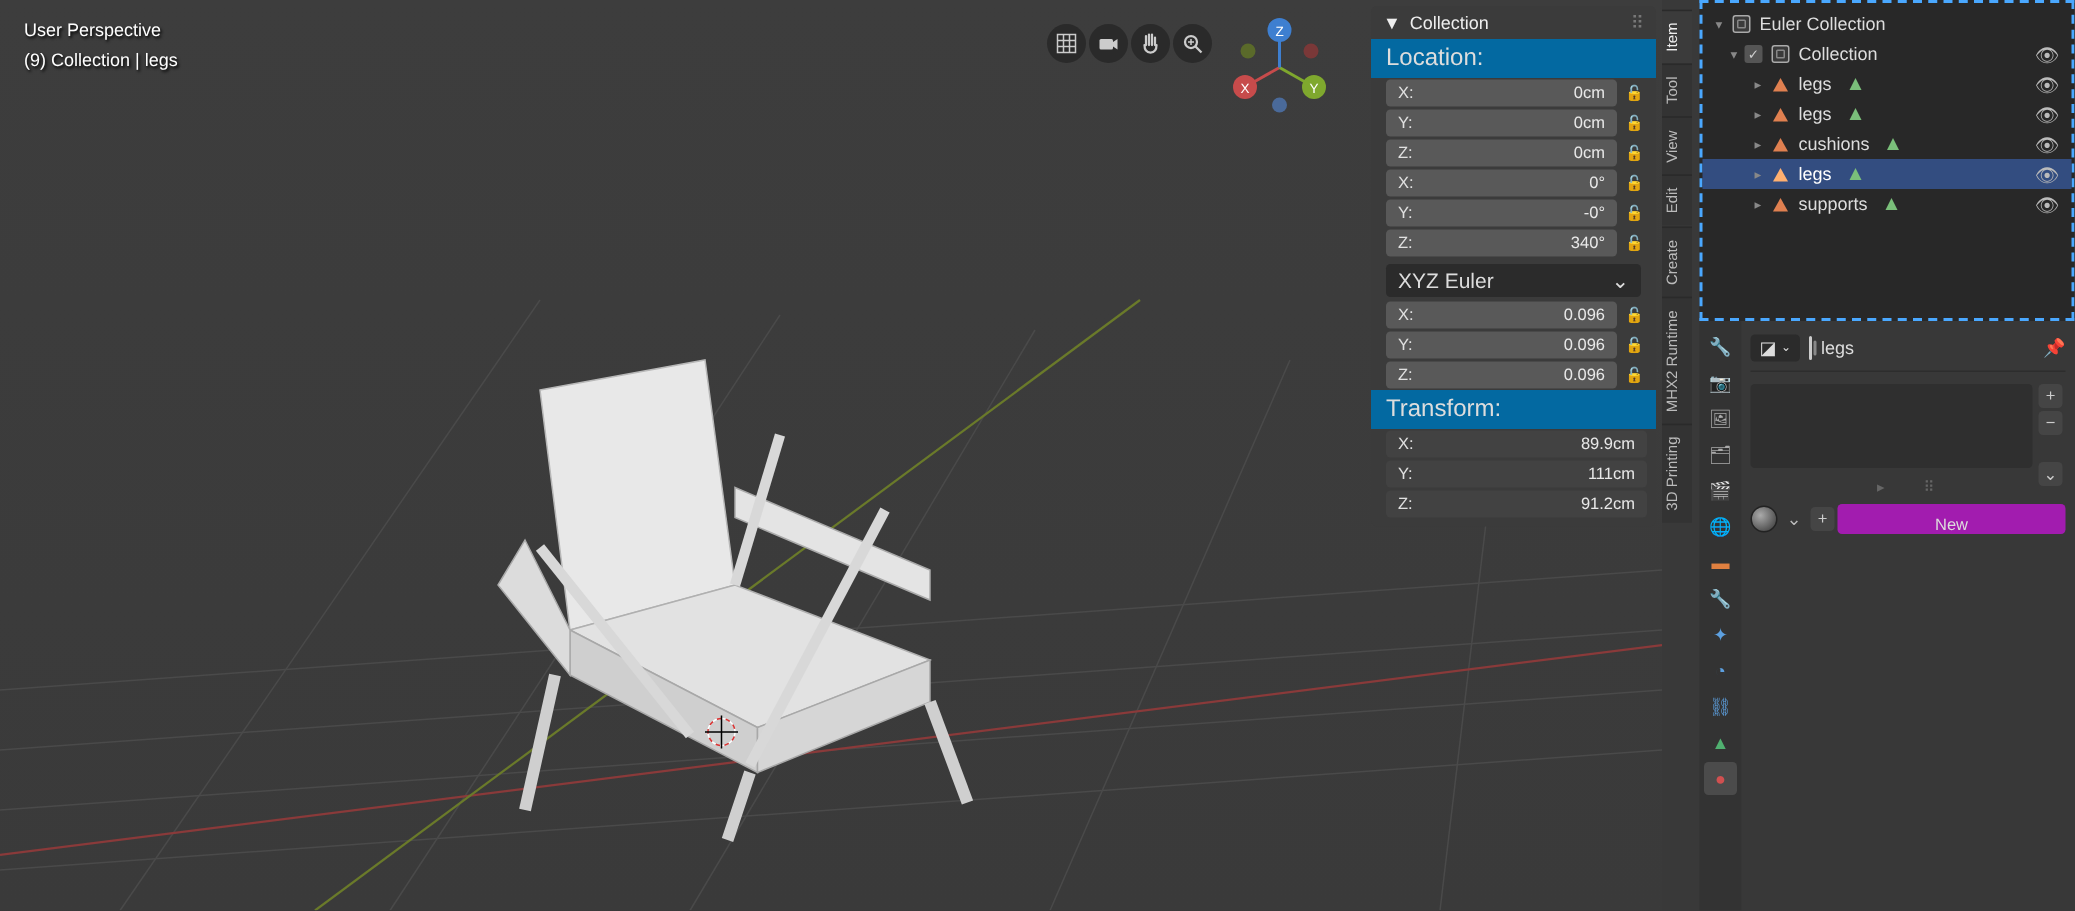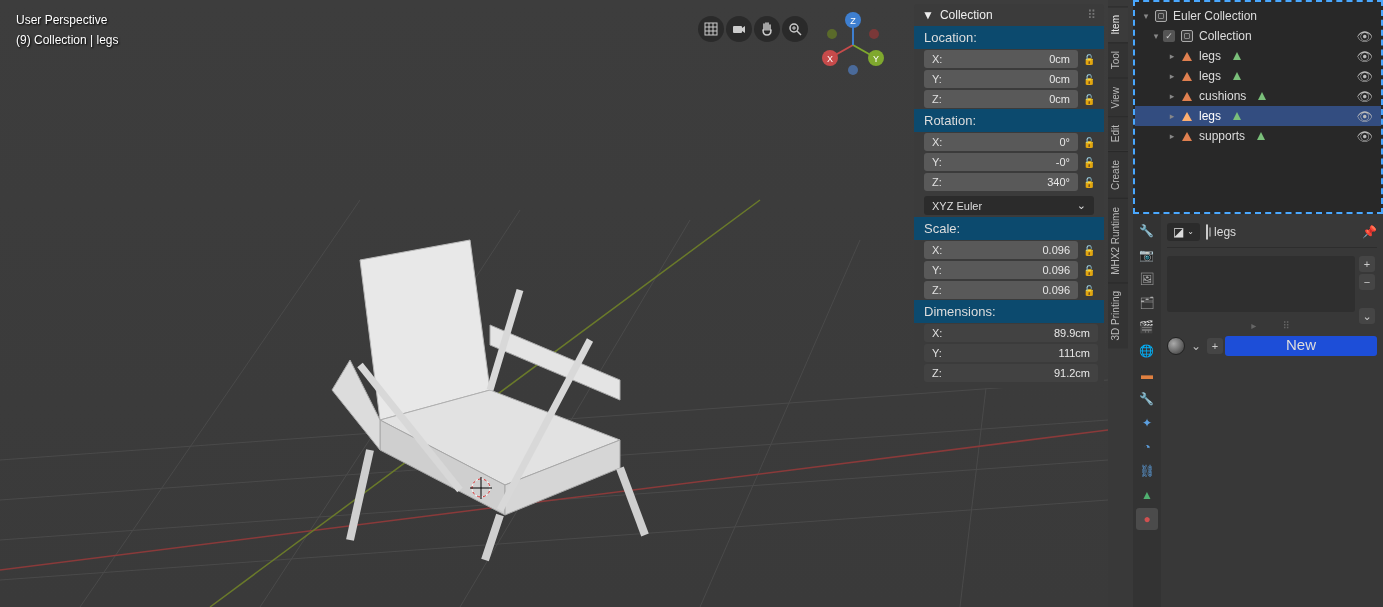--- a/index.html
+++ b/index.html
@@ -70,22 +70,22 @@
   }
   .npanel-header {
     display:flex; align-items:center; gap:6px;
     padding: 4px 8px;
     color: #eee;
     font-size: 12px;
   }
   .npanel-section-label {
     padding: 4px 10px;
     color: #ddd;
-    background: #0c4a6e;
-    font-size: 13px;
+    background: #0369a1;
+    font-size: 16px;
   }
   .numrow {
     display: flex;
     align-items: center;
     gap: 4px;
     padding: 1px 6px 1px 10px;
   }
   .numfield {
     flex: 1;
     display: flex;
@@ -105,21 +105,21 @@
     color: #999;
     font-size: 10px;
   }
   .enum {
     margin: 4px 10px 2px 10px;
     background: #2b2b2b;
     border-radius: 3px;
     padding: 3px 8px;
     display:flex; justify-content:space-between; align-items:center;
     color:#ddd;
-    font-size:11px;
+    font-size:14px;
   }
   .dimrow .numfield { background:#424242; }
   
   .side-tabs {
     position: absolute;
     top: 6px;
     left: 1108px;
     width: 20px;
     display: flex;
     flex-direction: column;
@@ -216,21 +216,21 @@
   .mat-add-col {
     position:absolute;right:-20px;top:0;display:flex;flex-direction:column;gap:2px;
   }
   .mat-btn {
     width:16px;height:16px;background:#454545;border-radius:3px;
     display:flex;align-items:center;justify-content:center;color:#ccc;font-size:11px;cursor:pointer;
   }
   .mat-handle{height:14px;display:flex;justify-content:center;align-items:center;color:#666;font-size:10px;letter-spacing:3px;margin-bottom:4px;}
   .mat-new-row{display:flex;align-items:center;gap:2px;}
   .mat-sphere{width:18px;height:18px;border-radius:50%;background:radial-gradient(circle at 35% 35%,#aaa,#333);border:1px solid #222;}
-  .mat-new{flex:1;background:#1d4ed8;border-radius:3px;height:20px;display:flex;align-items:flex-start;justify-content:center;color:#ddd;font-size:15px;cursor:pointer;}
+  .mat-new{flex:1;background:#a21caf;border-radius:3px;height:20px;display:flex;align-items:flex-end;justify-content:center;color:#ddd;font-size:11px;cursor:pointer;}
   .arrow-down{width:18px;height:18px;display:flex;align-items:center;justify-content:center;color:#bbb;}
 </style>
 </head>
 <body>
 
 <div class="viewport">
   <svg class="grid" width="1108" height="607">
 
     <g stroke="#4a4a4a" stroke-width="1">
       <line x1="0" y1="540" x2="1108" y2="460"></line>
@@ -351,21 +351,20 @@
         <div class="lock">🔓</div>
       </div>
     <div class="numrow">
         <div class="numfield">
           <span class="lbl">Z:</span>
           <span>0cm</span>
         </div>
         <div class="lock">🔓</div>
       </div>
 
-    <div class="npanel-section-label">Rotation:</div>
     <div class="numrow">
         <div class="numfield">
           <span class="lbl">X:</span>
           <span>0°</span>
         </div>
         <div class="lock">🔓</div>
       </div>
     <div class="numrow">
         <div class="numfield">
           <span class="lbl">Y:</span>
@@ -378,21 +377,20 @@
           <span class="lbl">Z:</span>
           <span>340°</span>
         </div>
         <div class="lock">🔓</div>
       </div>
     <div class="enum">
         <span>XYZ Euler</span>
         <span>⌄</span>
       </div>
 
-    <div class="npanel-section-label">Scale:</div>
     <div class="numrow">
         <div class="numfield">
           <span class="lbl">X:</span>
           <span>0.096</span>
         </div>
         <div class="lock">🔓</div>
       </div>
     <div class="numrow">
         <div class="numfield">
           <span class="lbl">Y:</span>
@@ -401,21 +399,21 @@
         <div class="lock">🔓</div>
       </div>
     <div class="numrow">
         <div class="numfield">
           <span class="lbl">Z:</span>
           <span>0.096</span>
         </div>
         <div class="lock">🔓</div>
       </div>
 
-    <div class="npanel-section-label">Dimensions:</div>
+    <div class="npanel-section-label">Transform:</div>
     <div class="numrow dimrow">
         <div class="numfield">
           <span class="lbl">X:</span>
           <span>89.9cm</span>
         </div>
       </div>
     <div class="numrow dimrow">
         <div class="numfield">
           <span class="lbl">Y:</span>
           <span>111cm</span>

